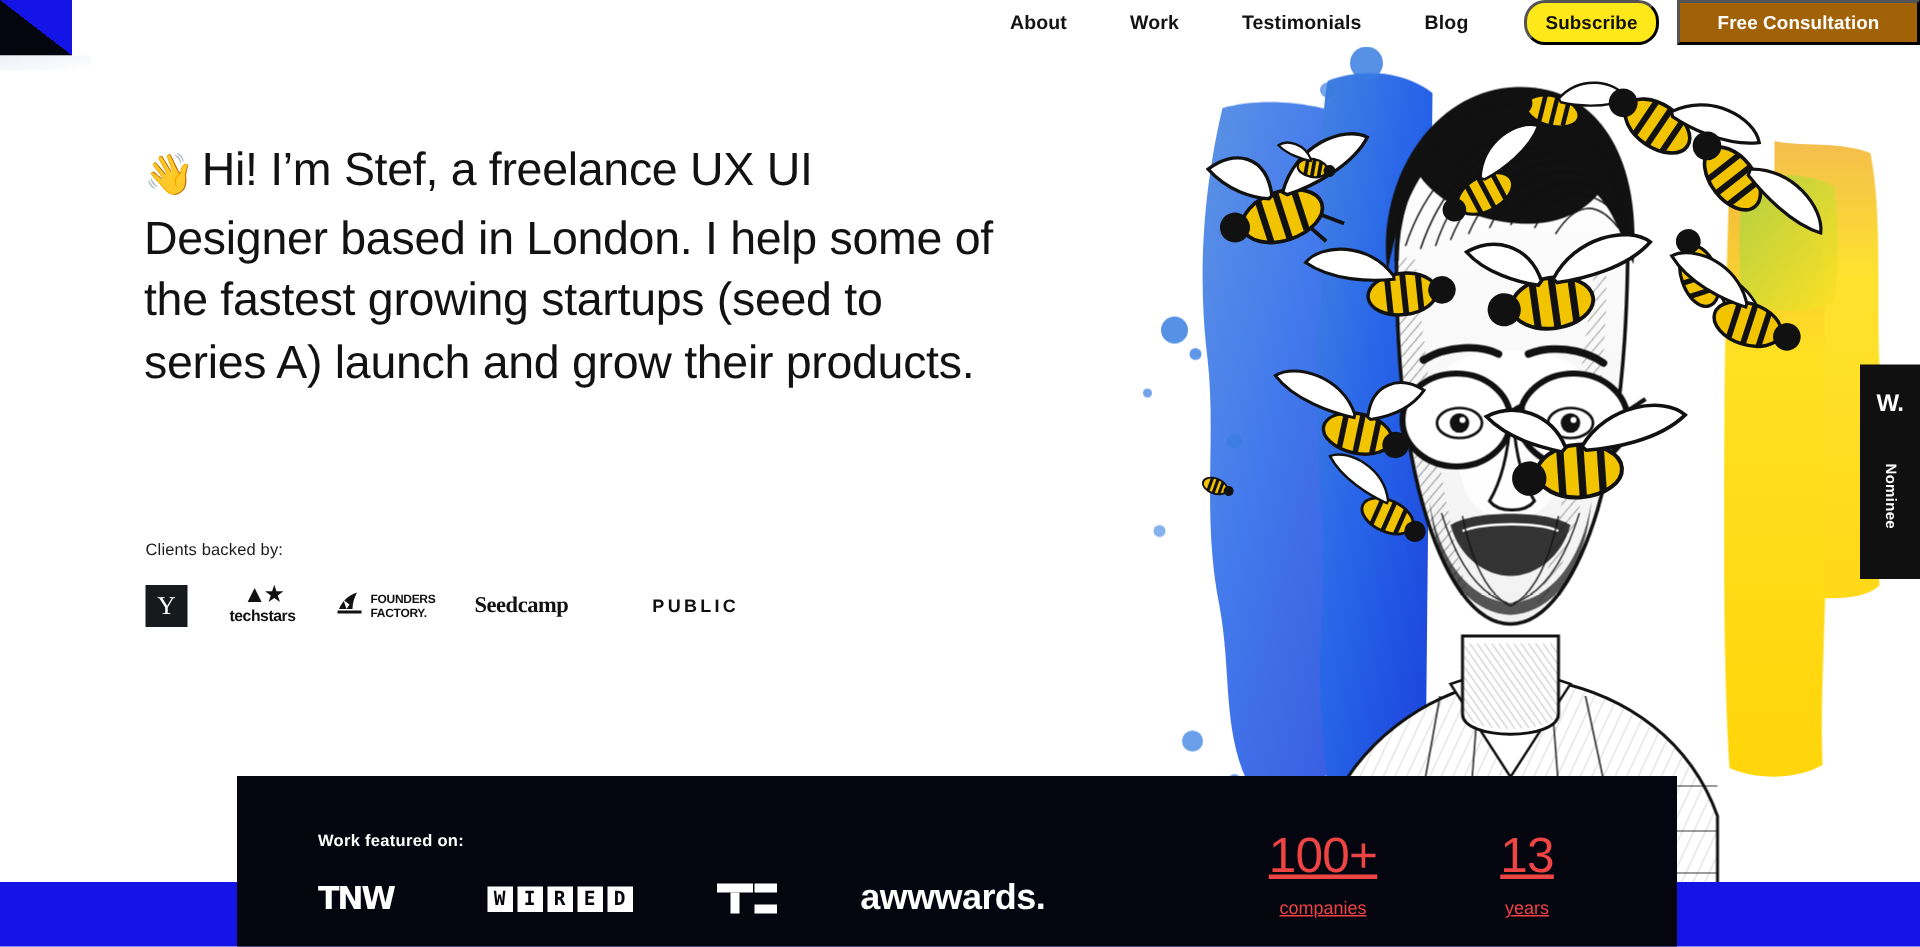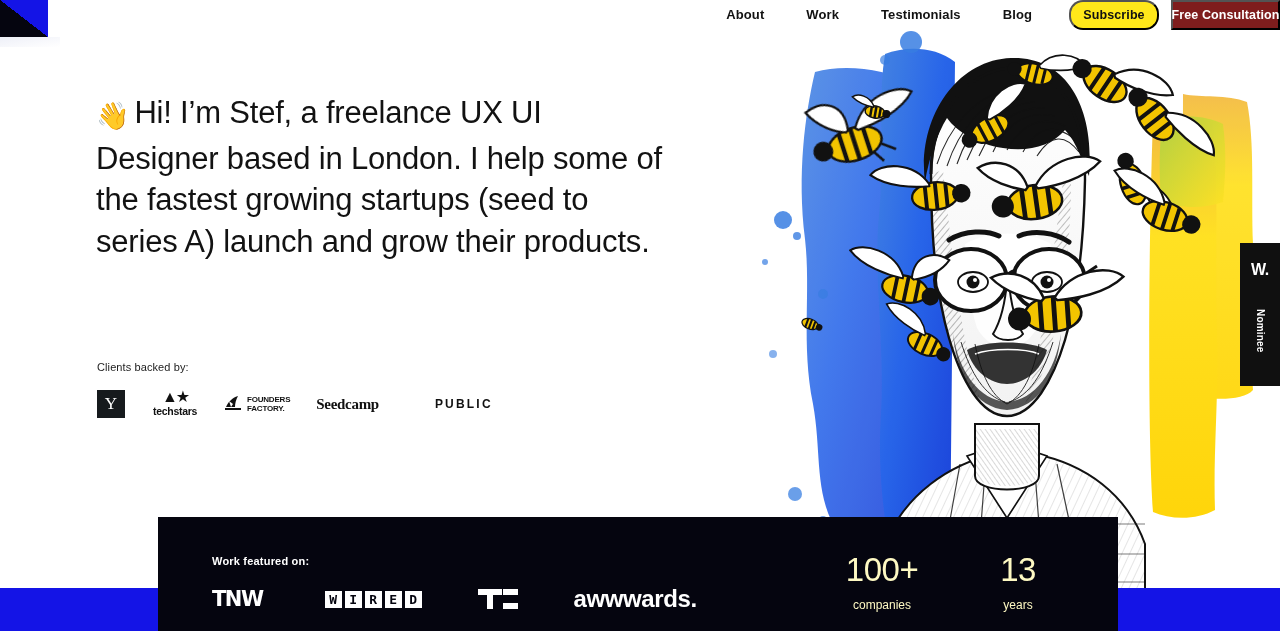--- a/index.html
+++ b/index.html
@@ -32,21 +32,21 @@
     font-size: 13px; font-weight: bold; color: #121212;
     letter-spacing: .1px; padding: 0 21px; line-height: 30px;
     cursor: pointer; white-space: nowrap;
   }
   .nav-btn {
     display: flex; align-items: center; justify-content: center;
     font-size: 12.5px; font-weight: bold; letter-spacing: .1px;
     cursor: pointer; white-space: nowrap; height: 30px;
   }
   .btn-subscribe { background: #ffe81a; color: #111111; width: 90px; margin-left: 16px; border-radius: 14px; }
-  .btn-consult   { background: #7f1d1d; color: #ffffff; width: 109px; margin-left: 12px; }
+  .btn-consult   { background: #a16207; color: #ffffff; width: 162px; margin-left: 12px; }
 
   
   .hero-copy { position: absolute; left: 96px; top: 92px; width: 570px; }
   .hero-head {
     font-size: 31px; line-height: 41.5px; color: #121212;
     font-weight: 400; letter-spacing: -.2px;
   }
   .wave { font-size: 27px; vertical-align: -2px; margin-right: 5px; }
 
   .clients { position: absolute; left: 97px; top: 361px; }
@@ -112,21 +112,21 @@
     font-family: "DejaVu Sans Mono", monospace;
   }
   .logo-tc { margin-left: 56px; position: relative; width: 40px; height: 20px; }
   .logo-tc .tc-t-bar { position: absolute; left: 0; top: 0; width: 24px; height: 6px; background: #fff; }
   .logo-tc .tc-t-stem { position: absolute; left: 9px; top: 6px; width: 6px; height: 14px; background: #fff; }
   .logo-tc .tc-c-top { position: absolute; left: 25px; top: 0; width: 15px; height: 6px; background: #fff; }
   .logo-tc .tc-c-bot { position: absolute; left: 25px; top: 14px; width: 15px; height: 6px; background: #fff; }
   .logo-awwwards { margin-left: 56px; color: #fff; font-size: 24px; font-weight: bold; letter-spacing: -.4px; }
 
   .stats { display: flex; margin-left: auto; padding: 34px 60px 0 0; gap: 56px; }
-  .stat { text-align: center; color: #fef9c3; min-width: 80px; }
+  .stat { text-align: center; color: #ef4444; min-width: 80px; text-decoration: underline; }
   .stat-value { font-size: 33px; font-weight: 500; letter-spacing: -.5px; line-height: 38px; }
   .stat-label { font-size: 12px; margin-top: 9px; }
 </style>
 </head>
 <body>
 
 <div class="page">
 
   <div class="corner-mark"></div>
   <div class="corner-shadow"></div>

